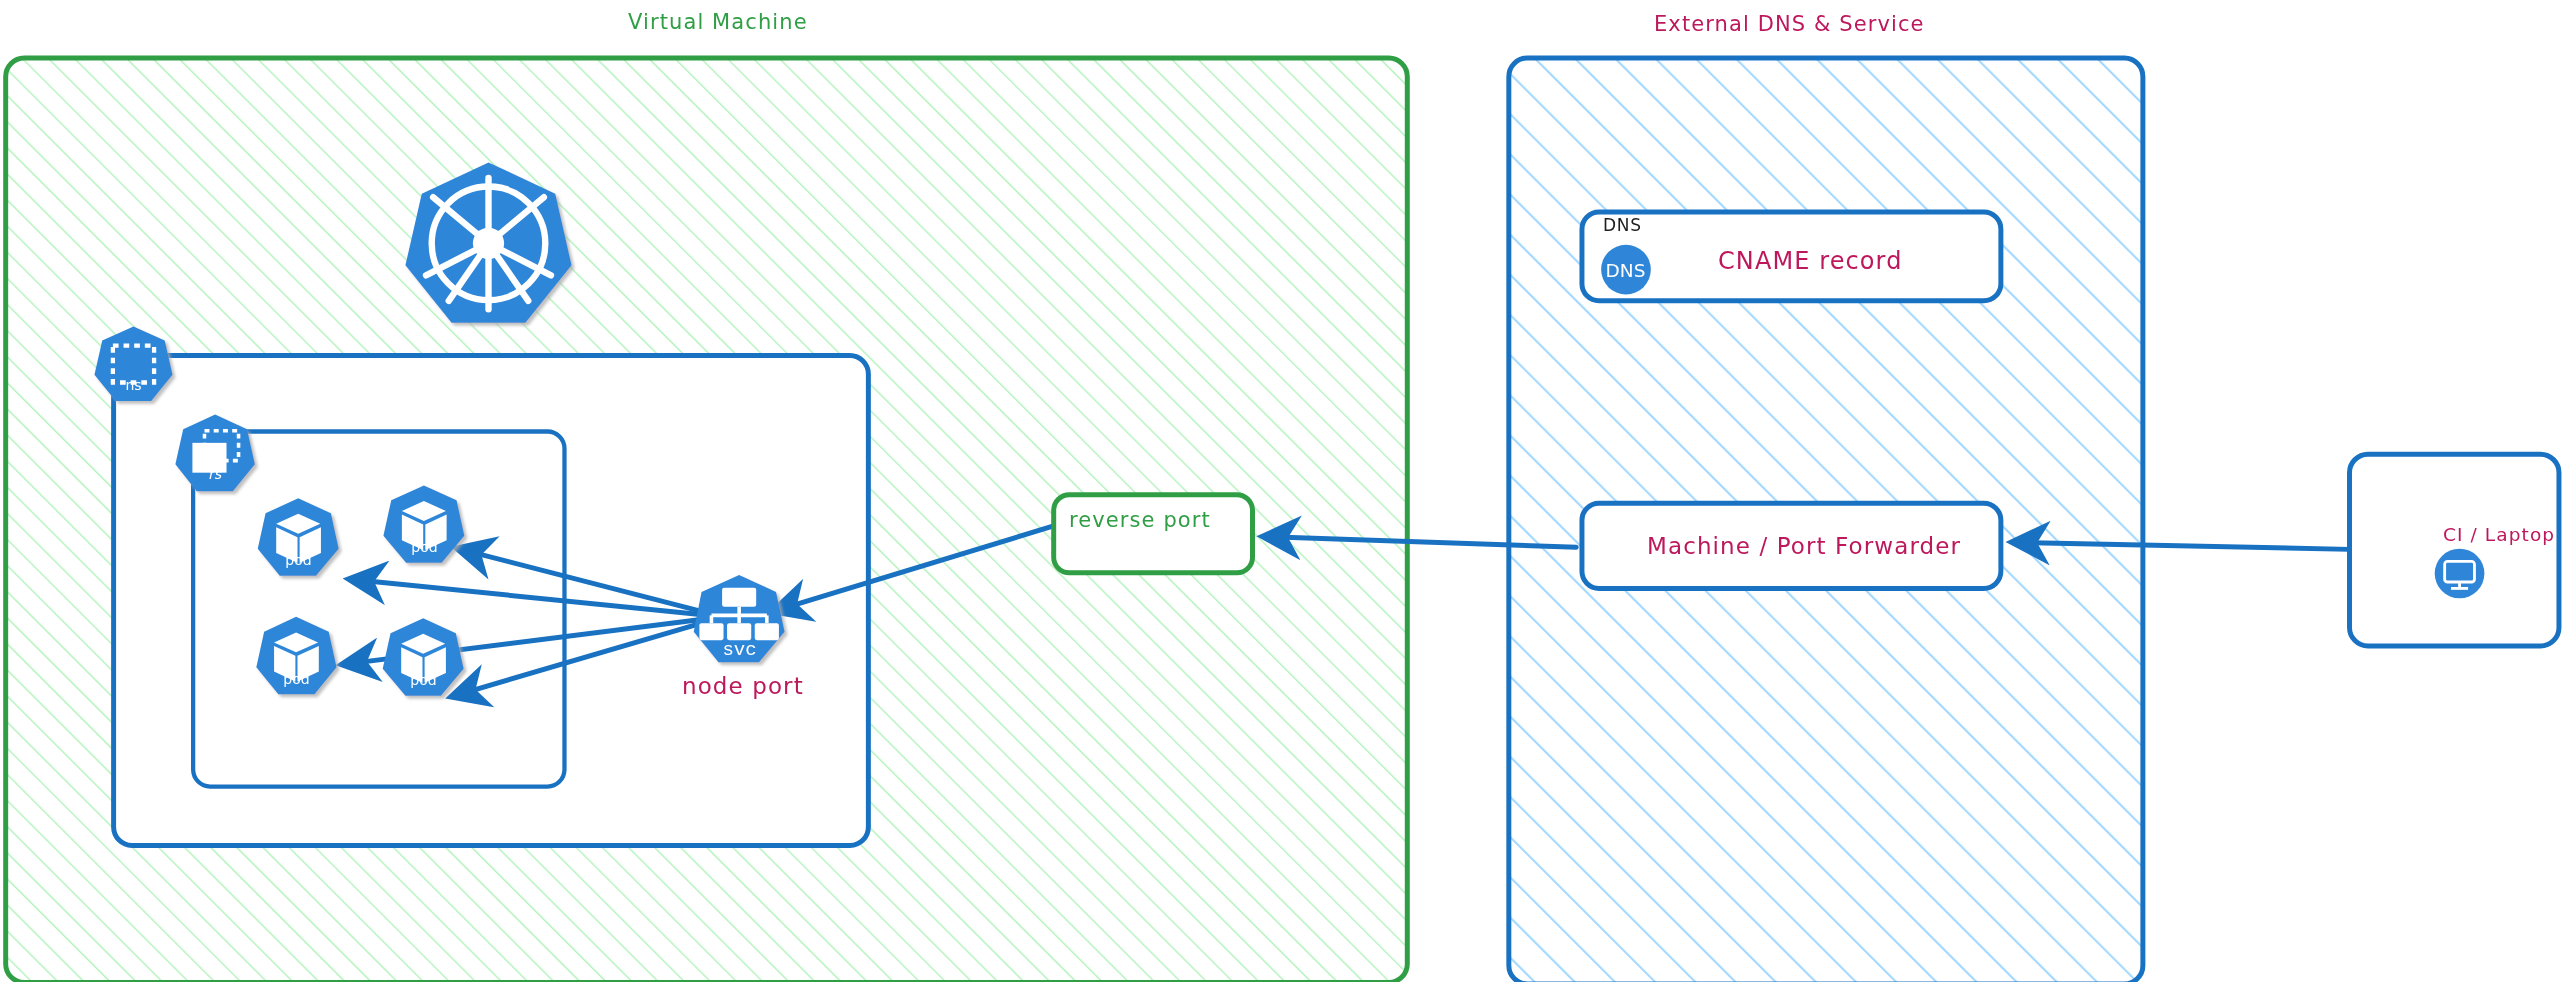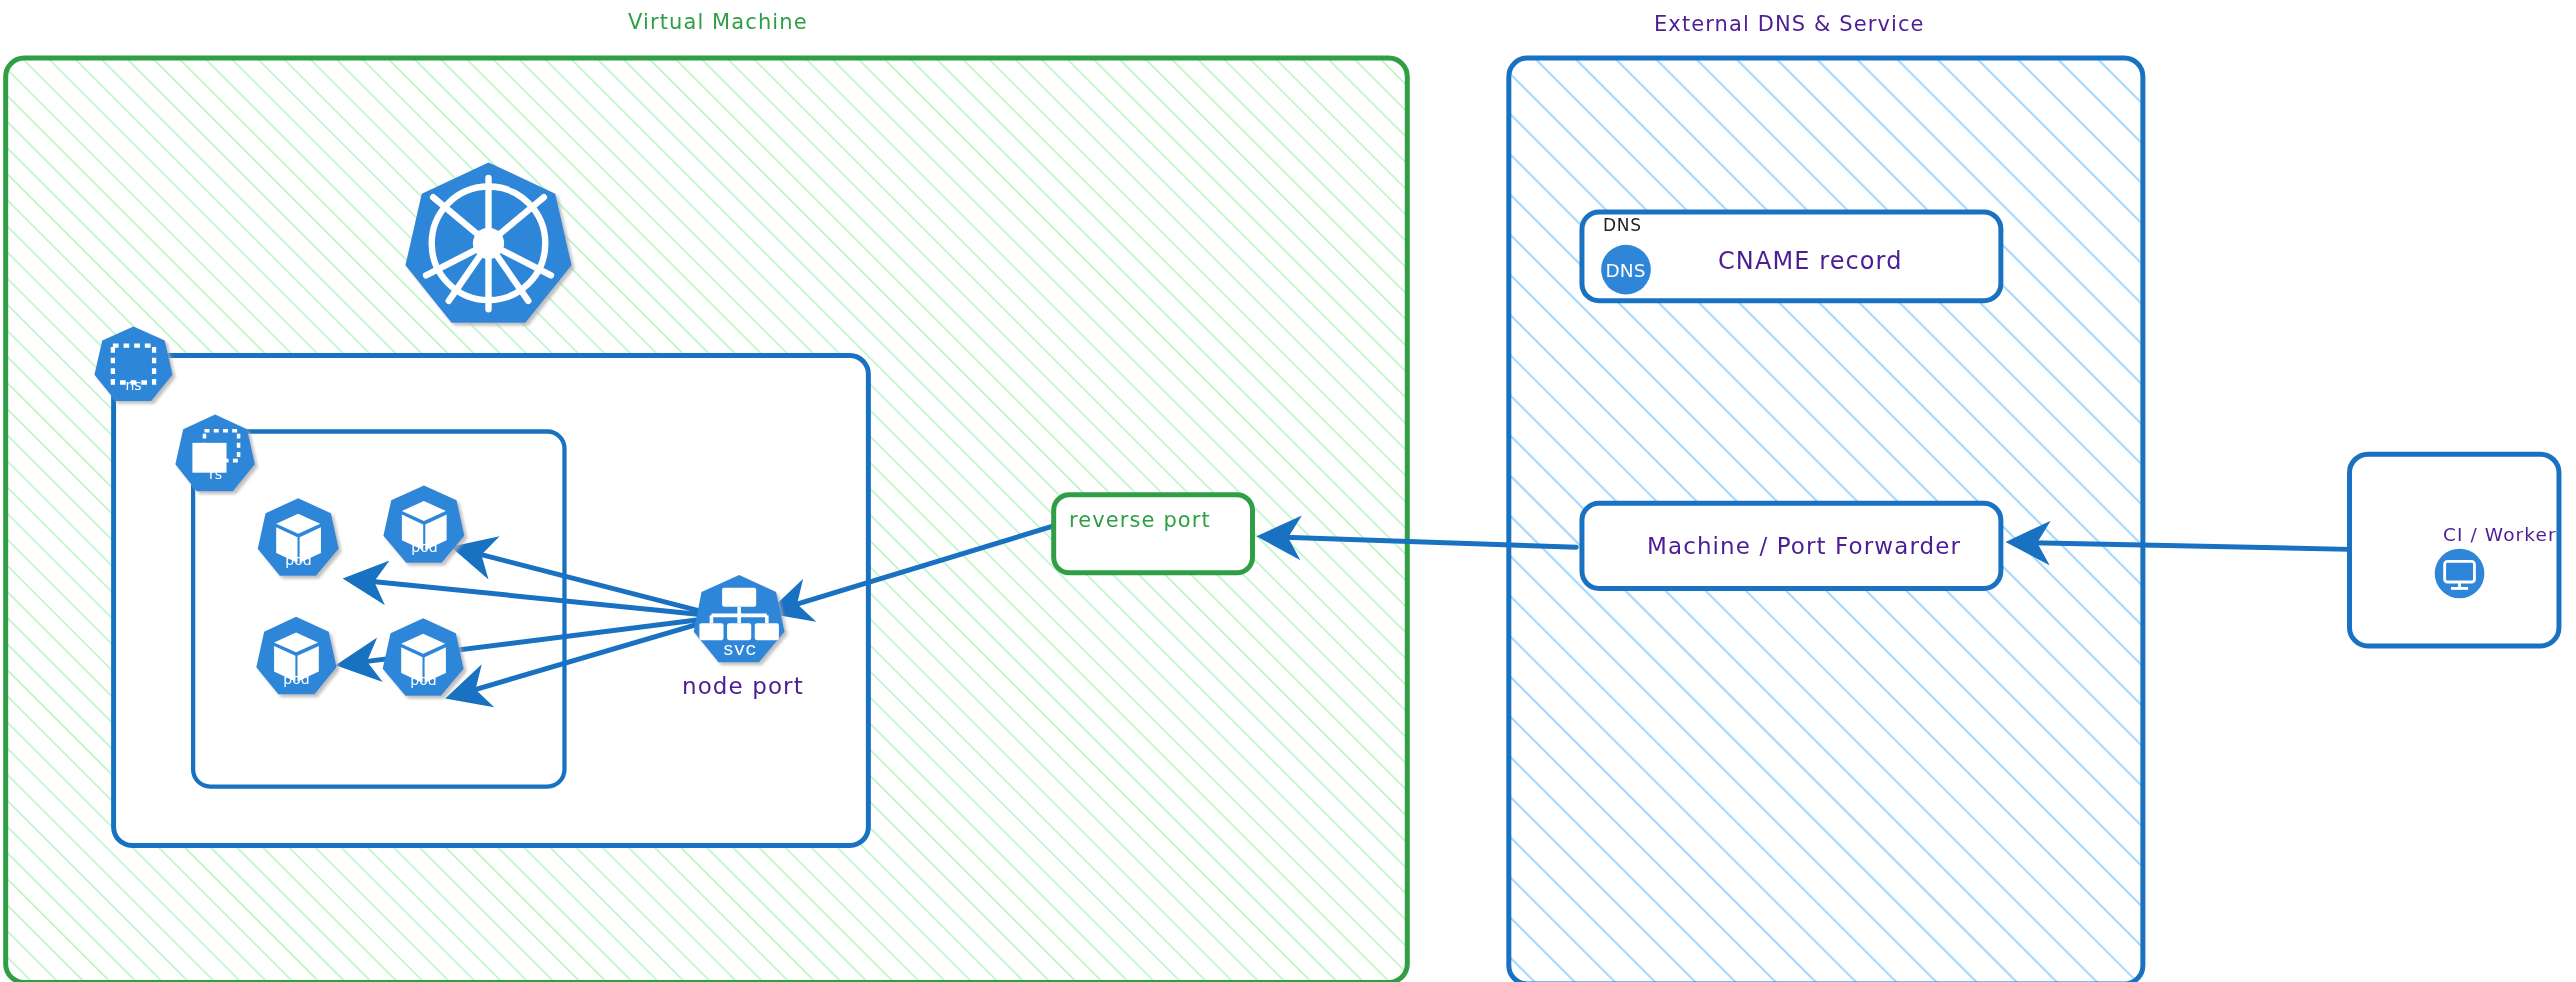--- a/index.html
+++ b/index.html
@@ -13,21 +13,21 @@
 
   
   .lbl{
     position:absolute;
     font-family:"DejaVu Sans", sans-serif;
     white-space:nowrap;
     letter-spacing:1.1px;
     user-select:none;
   }
   .lbl-green{color:#2f9e44;}
-  .lbl-blue{color:#4c1d95;}
+  .lbl-blue{color:#be185d;}
   .lbl-black{color:#1e1e1e;}
 
   .title-vm{left:628px;top:-1.4px;font-size:21px;}
   .title-ext{left:1654px;top:1.4px;font-size:21px;}
   .lbl-revproxy{left:1069px;top:497px;font-size:21px;}
   .lbl-nodeport{left:682px;top:662px;font-size:23px;text-align:center;}
   .lbl-cname{left:1718px;top:236px;font-size:24px;text-align:right;}
   .lbl-worker{left:1647px;top:522px;font-size:23px;}
   .lbl-ci{left:2443px;top:513px;font-size:18.5px;}
   .lbl-dnstag{left:1603px;top:204px;font-size:17px;letter-spacing:0.7px;}
@@ -186,27 +186,27 @@
 <span class="lbl lbl-green lbl-revproxy" data-bind="nodes.reverse_proxy.label">reverse port</span>
 
 <span class="lbl lbl-blue lbl-nodeport" data-bind="nodes.service.caption">node port</span>
 
 <span class="lbl lbl-black lbl-dnstag" data-bind="nodes.dns.tag">DNS</span>
 
 <span class="lbl lbl-blue lbl-cname" data-bind="nodes.dns.label">CNAME record</span>
 
 <span class="lbl lbl-blue lbl-worker" data-bind="nodes.worker.label">Machine / Port Forwarder</span>
 
-<span class="lbl lbl-blue lbl-ci" data-bind="nodes.client.label">CI / Worker</span>
+<span class="lbl lbl-blue lbl-ci" data-bind="nodes.client.label">CI / Laptop</span>
 
 <span class="ico-txt" style="left:1603px;top:249px;width:45px;font-size:18.5px;" data-bind="nodes.dns.badge">DNS</span>
 
 <span class="ico-txt" style="left:112px;top:366px;width:43px;font-size:14px;" data-bind="nodes.namespace.label">ns</span>
 
-<span class="ico-txt" style="left:194px;top:455px;width:43px;font-size:14px;" data-bind="nodes.replicaset.label">rs</span>
+<span class="ico-txt" style="left:194px;top:455px;width:43px;font-size:14px;font-style:italic;" data-bind="nodes.replicaset.label">rs</span>
 
 <span class="ico-txt" style="left:277px;top:541px;width:43px;font-size:14px;" data-bind="nodes.pods.0.label">pod</span>
 <span class="ico-txt" style="left:403px;top:528px;width:43px;font-size:14px;" data-bind="nodes.pods.1.label">pod</span>
 <span class="ico-txt" style="left:275px;top:660px;width:43px;font-size:14px;" data-bind="nodes.pods.2.label">pod</span>
 <span class="ico-txt" style="left:402px;top:661px;width:43px;font-size:14px;" data-bind="nodes.pods.3.label">pod</span>
 
 <span class="ico-txt" style="left:718px;top:628px;width:43px;font-size:19px;font-family:Liberation Mono, monospace;" data-bind="nodes.service.label">svc</span>
 
 </div>
 

